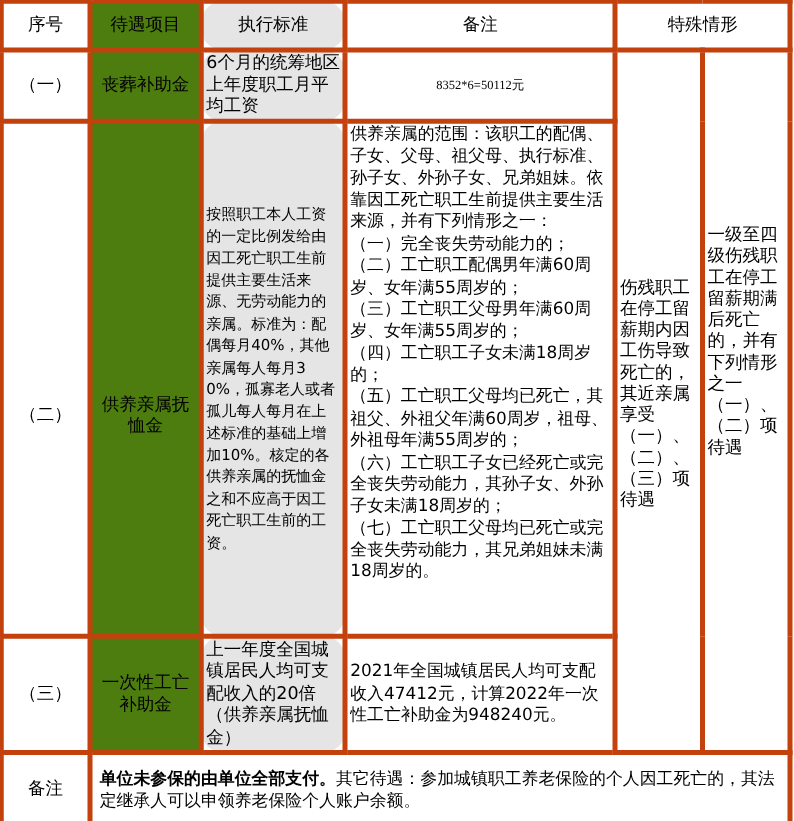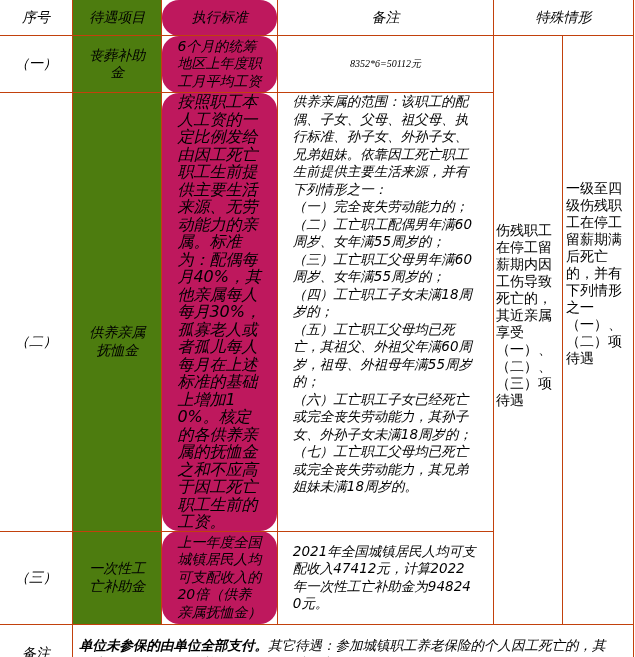--- a/index.html
+++ b/index.html
@@ -1,21 +1,21 @@
 <!DOCTYPE html>
 <html><head>
 <meta charset="utf-8">
 <style>
   html, body { margin:0; padding:0; background:#fff; }
   body { width:635px; height:657px; overflow:hidden; font-family:"DejaVu Sans", sans-serif; color:#000; }
   table { border-collapse:collapse; table-layout:fixed; position:absolute; left:-1px; top:-1px; }
-  td { border:1px solid #c2410c; padding:0 15px; vertical-align:middle; font-size:13px; line-height:17.5px; word-break:break-all;font-style:italic; }
+  td { border:4px solid #c2410c; padding:0 2px; vertical-align:middle; font-size:13px; line-height:17.5px; word-break:break-all; }
   .c { text-align:center; }
   .blue { background:#4d7c0f; }
-  .yellow { background:#be185d;border-radius:17px; }
+  .yellow { background:#e5e5e5;border-radius:17px; }
   .hdr { font-size:14px; height:35px; }
   .num { font-family:"Liberation Serif", serif; }
   .note-bold { font-weight:bold; }
   .small { font-size:12.5px; line-height:17px; }
 </style>
 </head>
 <body>
 
 <table>
   <colgroup>
@@ -40,21 +40,21 @@
     <td class="c blue" style="font-size:14px">丧葬补助金</td>
     <td class="yellow" style="font-size:14px;line-height:17.5px">6个月的统筹地区上年度职工月平均工资</td>
     <td class="c num" style="font-size:10px">8352*6=50112元</td>
     <td rowspan="3"></td>
     <td rowspan="3"></td>
   </tr>
 
   <tr style="height:412px">
     <td class="c" style="font-size:14px;vertical-align:middle;padding-top:60px">（二）</td>
     <td class="c blue" style="font-size:14px;padding-top:60px">供养亲属抚恤金</td>
-    <td class="yellow" style="font-size:16px;line-height:17.5px">按照职工本人工资的一定比例发给由因工死亡职工生前提供主要生活来源、无劳动能力的亲属。标准为：配偶每月40%，其他亲属每人每月30%，孤寡老人或者孤儿每人每月在上述标准的基础上增加10%。核定的各供养亲属的抚恤金之和不应高于因工死亡职工生前的工资。</td>
+    <td class="yellow" style="font-size:12px;line-height:17.5px">按照职工本人工资的一定比例发给由因工死亡职工生前提供主要生活来源、无劳动能力的亲属。标准为：配偶每月40%，其他亲属每人每月30%，孤寡老人或者孤儿每人每月在上述标准的基础上增加10%。核定的各供养亲属的抚恤金之和不应高于因工死亡职工生前的工资。</td>
     <td class="small" style="vertical-align:top;font-size:13.5px;line-height:17.5px">
       <div>供养亲属的范围：该职工的配偶、子女、父母、祖父母、执行标准、孙子女、外孙子女、兄弟姐妹。依靠因工死亡职工生前提供主要生活来源，并有下列情形之一：</div>
       <div>（一）完全丧失劳动能力的；</div>
       <div>（二）工亡职工配偶男年满60周岁、女年满55周岁的；</div>
       <div>（三）工亡职工父母男年满60周岁、女年满55周岁的；</div>
       <div>（四）工亡职工子女未满18周岁的；</div>
       <div>（五）工亡职工父母均已死亡，其祖父、外祖父年满60周岁，祖母、外祖母年满55周岁的；</div>
       <div>（六）工亡职工子女已经死亡或完全丧失劳动能力，其孙子女、外孙子女未满18周岁的；</div>
       <div>（七）工亡职工父母均已死亡或完全丧失劳动能力，其兄弟姐妹未满18周岁的。</div>
     </td>

